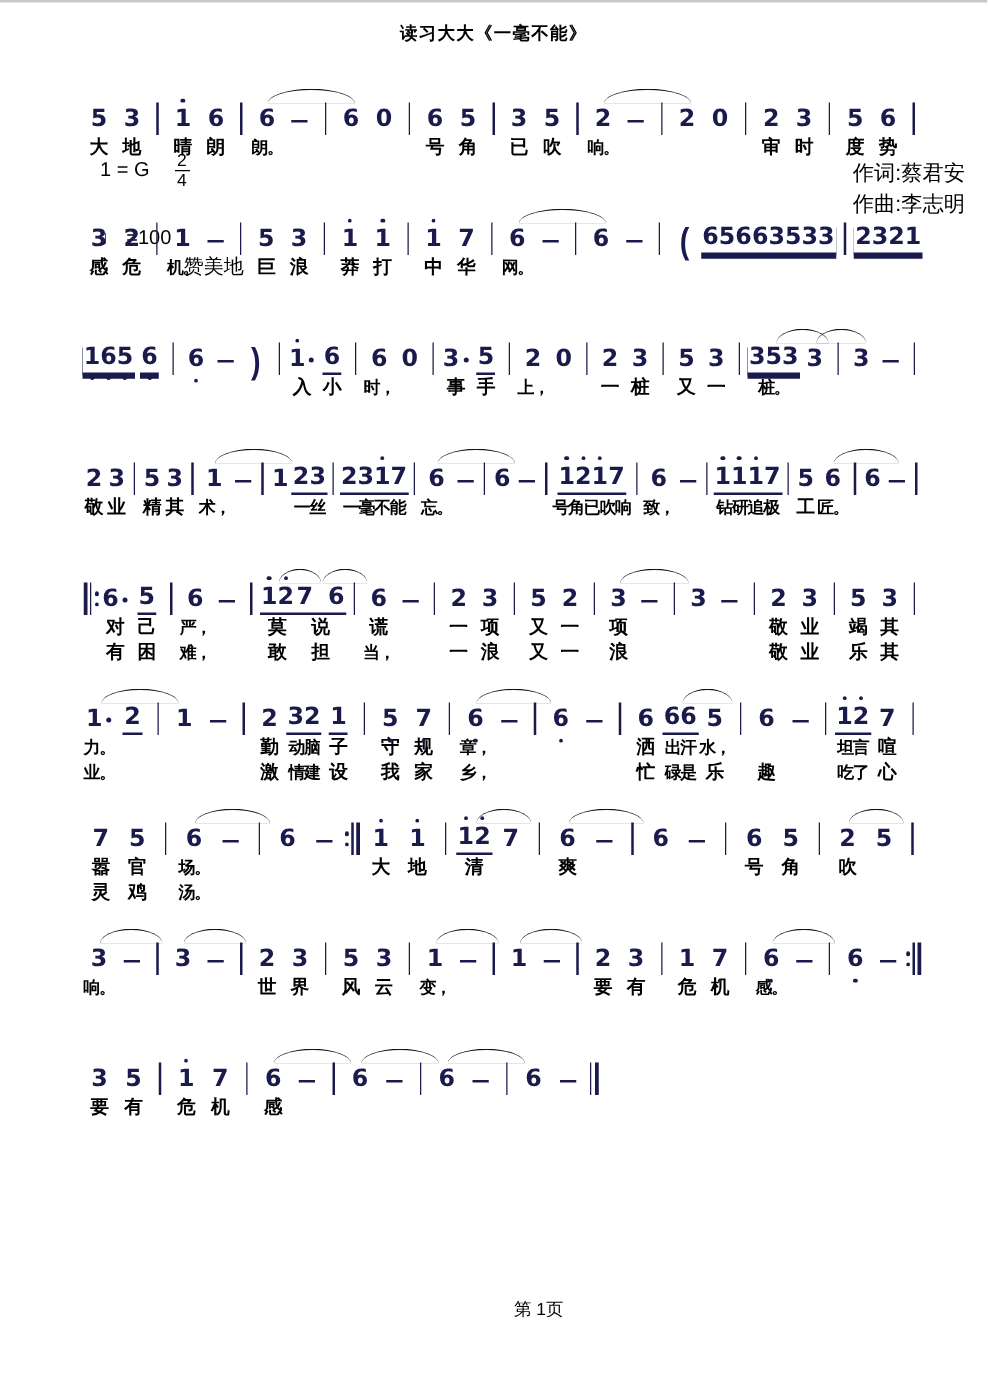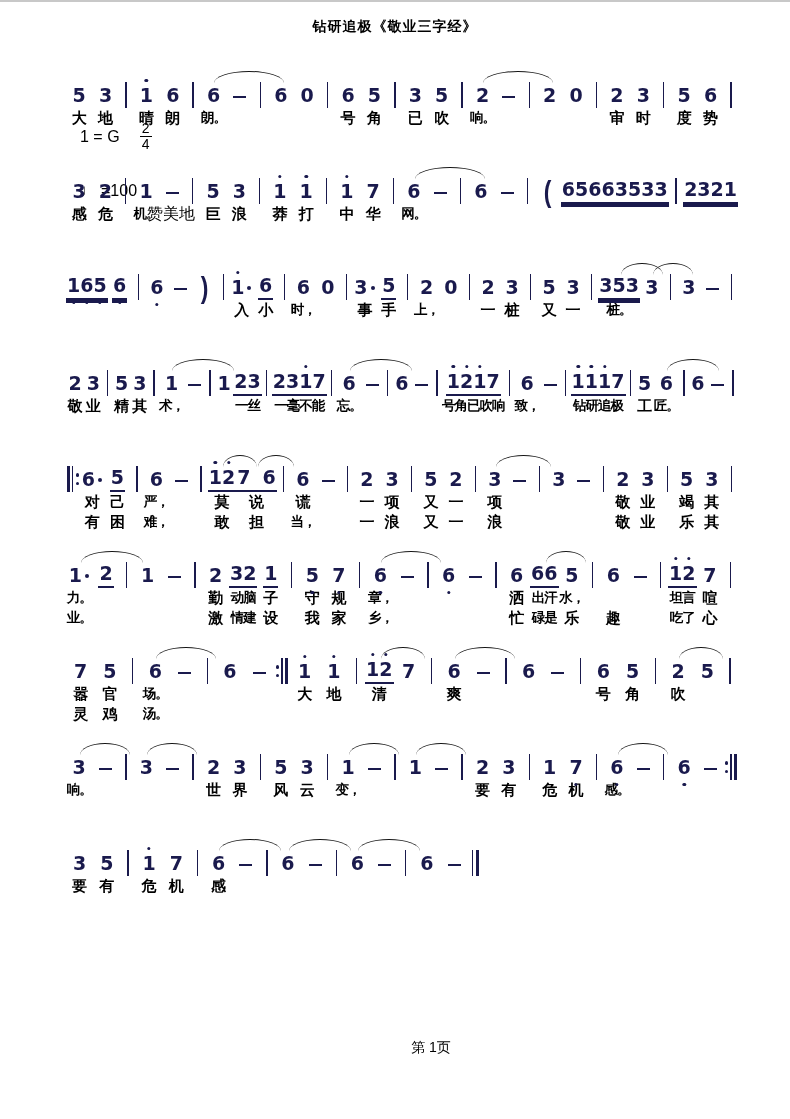--- a/index.html
+++ b/index.html
@@ -46,22 +46,26 @@
        border-radius:50% 50% 0 0 / 100% 100% 0 0;pointer-events:none;}
   .lyr{height:20px;line-height:20px;font-size:15px;font-weight:bold;color:#000;white-space:nowrap;}
   .lyr.sm{font-size:13.5px;letter-spacing:-1px;}
   
   .footer{position:absolute;bottom:62px;left:0;width:100%;text-align:center;font-size:14px;margin-left:36px;}
 </style>
 </head>
 <body>
 
 <div class="page">
-  <div class="subtitle">钻研追极《敬业三字经》</div>
+  <div class="subtitle">读习大大《一毫不能》</div>
 
+  <div class="credits">
+    <div>作词:蔡君安</div>
+    <div>作曲:李志明</div>
+  </div>
 
   <div class="keysig">
     <div class="keyrow">
       <span>1 = G</span>
       <span class="frac">
         <span>2</span>
         <span class="fbar"></span>
         <span>4</span>
       </span>
     </div>

